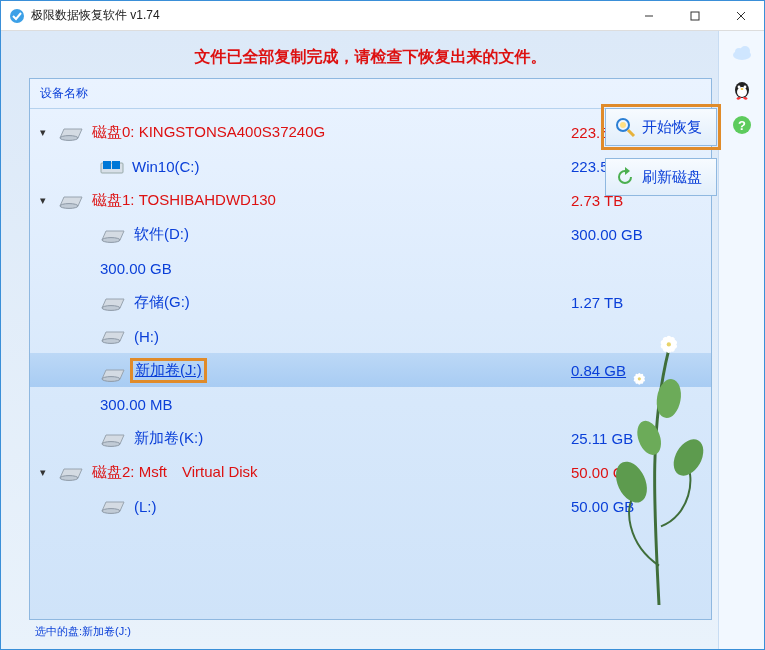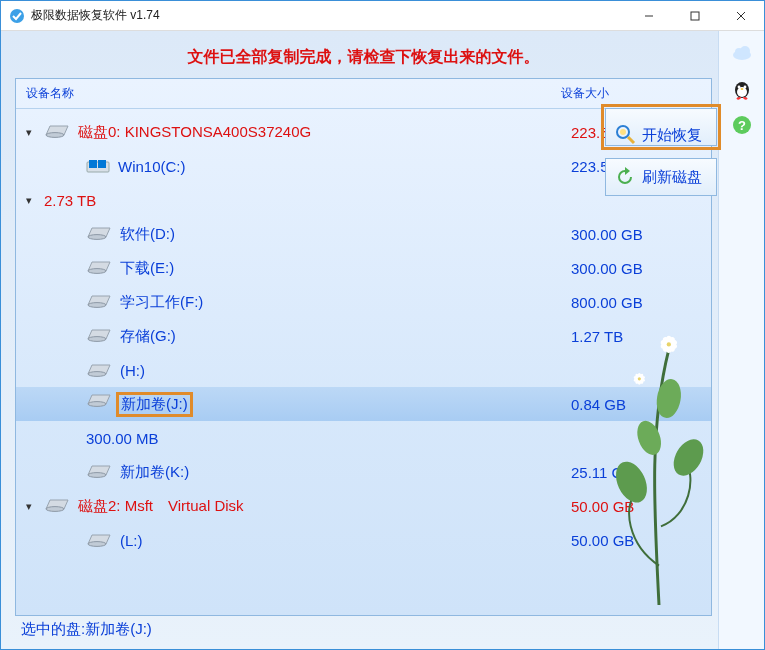--- a/index.html
+++ b/index.html
@@ -7,51 +7,51 @@
 
 .window { width: 765px; height: 650px; display: flex; flex-direction: column; border: 1px solid #3a8fd8; }
 .titlebar { height: 30px; background: #fff; display: flex; align-items: center; padding-left: 8px; border-bottom: 1px solid #ddd; }
 .titlebar-icon { width: 16px; height: 16px; margin-right: 6px; }
 .titlebar-text { font-size: 12px; color: #222; flex: 1; }
 .win-controls { display: flex; }
 .win-btn { width: 46px; height: 30px; display: flex; align-items: center; justify-content: center; color: #444; font-size: 13px; cursor: pointer; }
 
 .body-row { flex: 1; display: flex; background: linear-gradient(#dce9f8, #e9f2fb); overflow: hidden; }
 
-.main-left { flex: 1; display: flex; flex-direction: column; padding: 10px 6px 4px 14px; }
+.main-left { flex: 1; display: flex; flex-direction: column; padding: 10px 6px 4px 4px; margin-left: 24px; }
 
 .banner { text-align: center; font-size: 16px; color: #d11; font-weight: bold; padding: 6px 0 10px; }
 
 .pane { flex: 1; display: flex; flex-direction: column; border: 1px solid #8fb8e0; background: linear-gradient(#eaf3ff, #d7e8fb 60%, #cfe3f9); }
 .header { display: flex; color: #0a3fd8; font-size: 12px; padding: 6px 10px 6px 10px; border-bottom: 1px solid #b6d2ee; }
 .header .col-name { flex: 1; }
 .header .col-size { width: 140px; }
 
 .tree { flex: 1; padding: 6px 0; overflow-y: auto; }
 .row { display: flex; align-items: center; height: 34px; font-size: 15px; color: #0a3fd8; }
 .row.disk { color: #d11; } 
-.row.selected { background: linear-gradient(#bcd8f6, #a8ccf3); }
+.row.selected { background: linear-gradient(#bcd8f6, #a8ccf3); text-decoration: underline; }
 .ind0 { padding-left: 10px; }
 .ind-part { padding-left: 70px; }
 .arrow { width: 14px; display: inline-block; color: #333; font-size: 11px; margin-right: 4px; }
 .drive-icon { display:inline-block; margin-right: 8px; }
 .drive-icon svg { display:block; }
-.row .col-name { flex: 1; display: flex; align-items: flex-start; }
+.row .col-name { flex: 1; display: flex; align-items: flex-end; }
 .row .col-size { width: 140px; padding-left: 0; }
 .box-orange { border: 3px solid #e08b2a; padding: 0 2px; margin-left:-4px; }
 
-.status { font-size: 15px; color: #0a3fd8; padding: 4px 4px 6px 6px; }
+.status { font-size: 11px; color: #0a3fd8; padding: 4px 4px 6px 6px; }
 
 .right-col { width: 46px; background: #f2f8ff; display: flex; flex-direction: column; align-items: center; padding-top: 8px; gap: 8px; border-left: 1px solid #c8dcf2; }
 .right-col .mini { width: 28px; height: 28px; border-radius: 4px; display:flex; align-items:center; justify-content:center; }
 
 .action-col { position: absolute; top: 108px; left: 605px; width: 112px; display: flex; flex-direction: column; gap: 12px; }
 .action-btn { height: 38px; background: linear-gradient(#f7fbff,#e1eefb); border: 1px solid #8fb8e0; display: flex; align-items: center; padding-left: 8px; font-size: 15px; color: #0a3fd8; cursor: pointer; position: relative; }
 .action-btn .btn-icon { width: 22px; height: 22px; margin-right: 6px; }
-.action-btn.primary { outline: 3px solid #e08b2a; outline-offset: 1px; align-items: flex-end; }
+.action-btn.primary { outline: 3px solid #e08b2a; outline-offset: 1px; }
 
 .plant { position: absolute; left: 600px; top: 310px; width: 118px; height: 300px; }
 
 </style>
 </head>
 <body>
 
 <div class="window">
   <div class="titlebar">
     <span class="titlebar-icon">
@@ -80,21 +80,20 @@
         </div>
     </div>
   </div>
 
   <div class="body-row">
     <div class="main-left">
       <div class="banner">文件已全部复制完成，请检查下恢复出来的文件。</div>
       <div class="pane">
         <div class="header">
           <div class="col-name">设备名称</div>
-          <div class="col-size">设备大小</div>
         </div>
         <div class="tree" id="tree">
             <div class="row disk ind0">
               <span class="arrow">▾</span>
               <div class="col-name">
                 <span class="drive-icon">
                   <svg width="26" height="16">
                     <path d="M2 12 L6 3 L24 3 L20 12 Z" fill="#d4dbe3" stroke="#98a4b0"></path>
                     <ellipse cx="11" cy="12" rx="9" ry="2.4" fill="#c1cbd6" stroke="#8d99a6"></ellipse>
                   </svg>
@@ -111,57 +110,45 @@
                     <rect x="3" y="2" width="8" height="8" fill="#0078d7"></rect>
                     <rect x="12" y="2" width="8" height="8" fill="#0078d7"></rect>
                   </svg>
                 </span>
                 <span>Win10(C:)</span>
               </div>
               <div class="col-size">223.57 GB</div>
             </div>
             <div class="row disk ind0">
               <span class="arrow">▾</span>
+              <div class="col-name">
+                <span class="drive-icon">
+                  <svg width="26" height="16">
+                    <path d="M2 12 L6 3 L24 3 L20 12 Z" fill="#d4dbe3" stroke="#98a4b0"></path>
+                    <ellipse cx="11" cy="12" rx="9" ry="2.4" fill="#c1cbd6" stroke="#8d99a6"></ellipse>
+                  </svg>
+                </span>
+                <span>磁盘1: TOSHIBAHDWD130</span>
+              </div>
               <div class="col-size">2.73 TB</div>
             </div>
             <div class="row ind-part">
               <div class="col-name">
                 <span class="drive-icon">
                   <svg width="26" height="16">
                     <path d="M2 12 L6 3 L24 3 L20 12 Z" fill="#d4dbe3" stroke="#98a4b0"></path>
                     <ellipse cx="11" cy="12" rx="9" ry="2.4" fill="#c1cbd6" stroke="#8d99a6"></ellipse>
                   </svg>
                 </span>
                 <span>软件(D:)</span>
               </div>
               <div class="col-size">300.00 GB</div>
             </div>
             <div class="row ind-part">
-              <div class="col-name">
-                <span class="drive-icon">
-                  <svg width="26" height="16">
-                    <path d="M2 12 L6 3 L24 3 L20 12 Z" fill="#d4dbe3" stroke="#98a4b0"></path>
-                    <ellipse cx="11" cy="12" rx="9" ry="2.4" fill="#c1cbd6" stroke="#8d99a6"></ellipse>
-                  </svg>
-                </span>
-                <span>下载(E:)</span>
-              </div>
               <div class="col-size">300.00 GB</div>
-            </div>
-            <div class="row ind-part">
-              <div class="col-name">
-                <span class="drive-icon">
-                  <svg width="26" height="16">
-                    <path d="M2 12 L6 3 L24 3 L20 12 Z" fill="#d4dbe3" stroke="#98a4b0"></path>
-                    <ellipse cx="11" cy="12" rx="9" ry="2.4" fill="#c1cbd6" stroke="#8d99a6"></ellipse>
-                  </svg>
-                </span>
-                <span>学习工作(F:)</span>
-              </div>
-              <div class="col-size">800.00 GB</div>
             </div>
             <div class="row ind-part">
               <div class="col-name">
                 <span class="drive-icon">
                   <svg width="26" height="16">
                     <path d="M2 12 L6 3 L24 3 L20 12 Z" fill="#d4dbe3" stroke="#98a4b0"></path>
                     <ellipse cx="11" cy="12" rx="9" ry="2.4" fill="#c1cbd6" stroke="#8d99a6"></ellipse>
                   </svg>
                 </span>
                 <span>存储(G:)</span>

